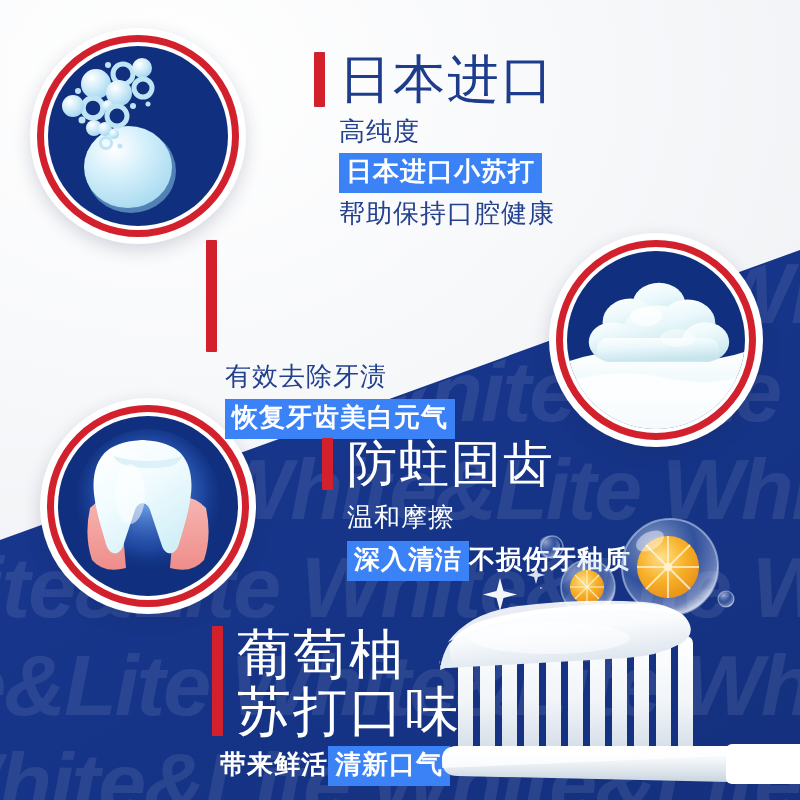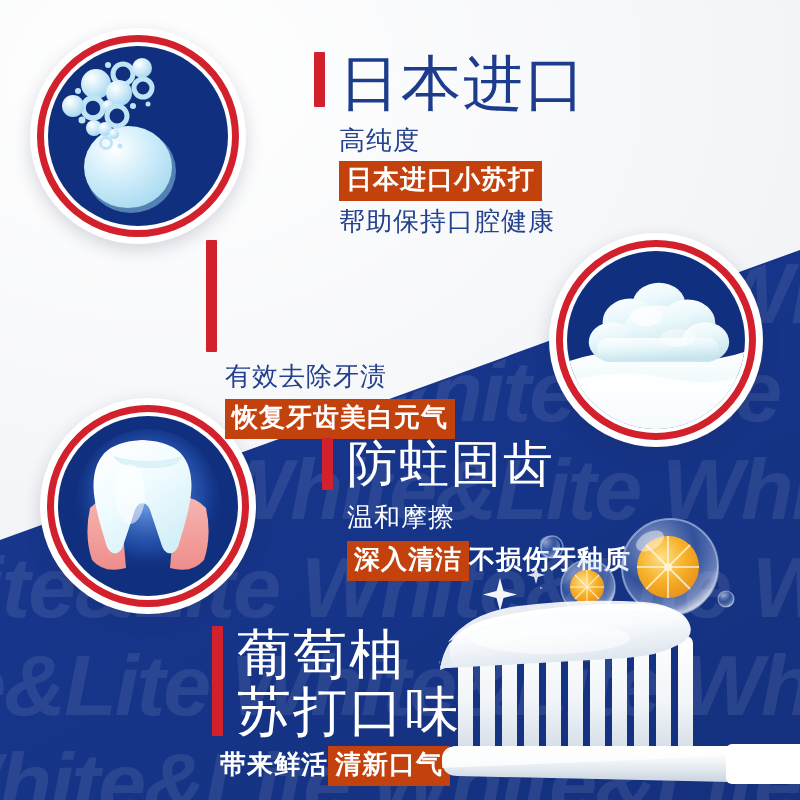--- a/index.html
+++ b/index.html
@@ -95,29 +95,29 @@
     font-size:50px;line-height:1.06;font-weight:400;letter-spacing:2px;
   }
   .htext.navy{color:#1e3c8c;}
   .htext.white{color:#ffffff;}
   .sub{
     font-size:26px;line-height:1.3;letter-spacing:1px;
   }
   .sub.navy{color:#24418f;}
   .sub.white{color:#ffffff;}
   .hl{
-    background:#c2410c;color:#ffffff;
+    background:#3b82f6;color:#ffffff;
     padding:2px 7px 4px 7px;display:inline-block;font-weight:700;
   }
   .plainwhite{color:#ffffff;font-weight:700;}
 
   
   #block-japan{left:314px;top:52px;}
   #block-japan .redbar{height:55px;}
-  #block-japan .htext{font-size:60px;}
+  #block-japan .htext{font-size:52px;}
   #block-japan .sub-wrap{margin-top:8px;margin-left:25px;}
   #block-japan .sub-wrap>div{margin-bottom:4px;}
 
   
   #block-alkaline{left:206px;top:240px;}
   #block-alkaline .redbar{height:112px;}
   #block-alkaline .htext{font-size:54px;}
   #block-alkaline .sub-wrap{margin-top:8px;margin-left:19px;}
   #block-alkaline .sub-wrap>div{margin-bottom:5px;}
 

